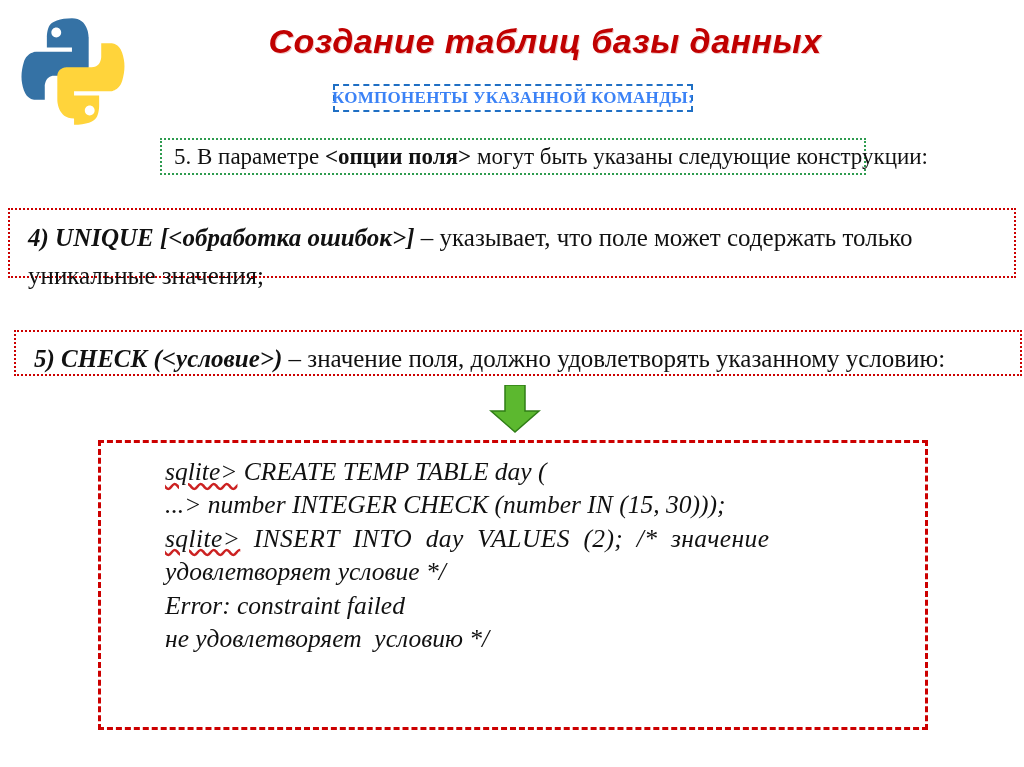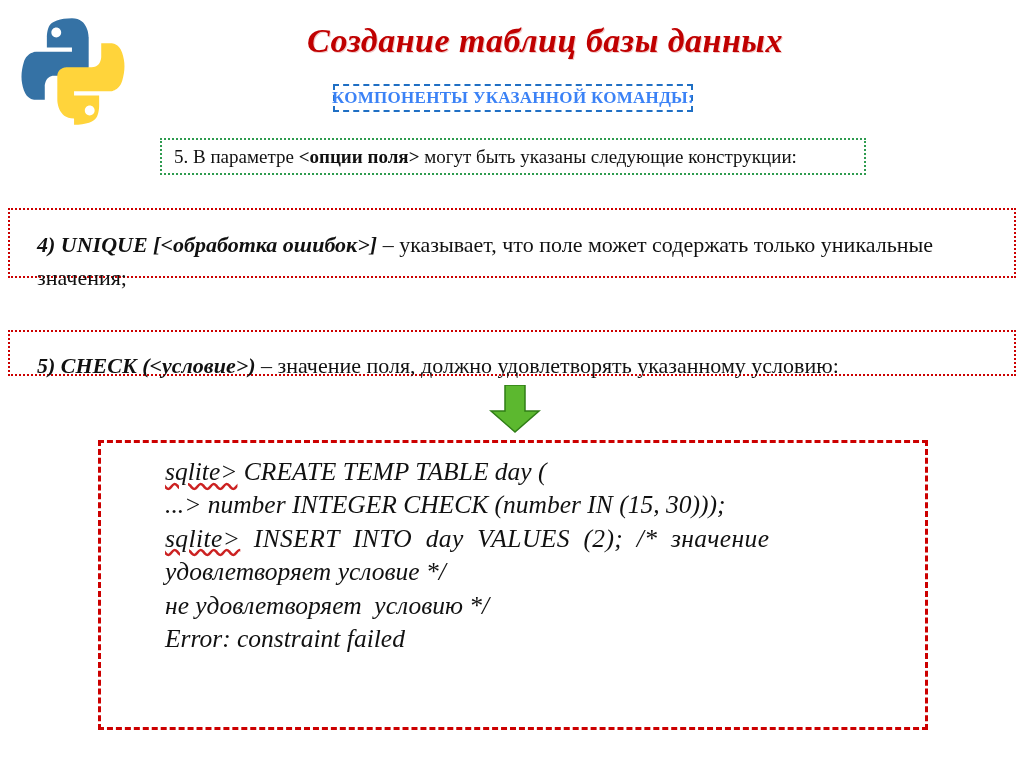--- a/index.html
+++ b/index.html
@@ -24,21 +24,21 @@
     height: 115px;
   }
 
   
   .slide-title {
     position: absolute;
     left: 150px;
     top: 22px;
     width: 790px;
     text-align: center;
-    font-family: Liberation Serif, serif;
+    font-family: Liberation Sans, sans-serif;
     font-weight: bold;
     font-style: italic;
     font-size: 34px;
     color: #c00000;
     letter-spacing: 0.5px;
     text-shadow: 1px 1px 0 #f0c8c8;
     white-space: nowrap;
   }
 
   
@@ -71,21 +71,21 @@
     top: 138px;
     width: 706px;
     height: 37px;
     border: 2px dotted #2e9b4f;
     box-sizing: border-box;
     display: flex;
     align-items: center;
   }
   .green-box .txt {
     padding-left: 12px;
-    font-size: 19px;
+    font-size: 23px;
     color: #111;
     white-space: nowrap;
   }
   .green-box .txt b {
     font-weight: bold;
   }
 
   
   .red-box {
     position: absolute;
@@ -93,29 +93,29 @@
     box-sizing: border-box;
   }
   #box-unique {
     left: 8px;
     top: 208px;
     width: 1008px;
     height: 70px;
     padding: 9px 12px 0 18px;
   }
   #box-check {
-    left: 8px;
+    left: 14px;
     top: 330px;
     width: 1008px;
     height: 46px;
     padding: 8px 12px 0 18px;
   }
   .red-box p {
-    margin: 9px;
-    font-size: 22px;
+    margin: 0;
+    font-size: 25px;
     line-height: 1.5;
     color: #111;
   }
   .red-box .bi {
     font-weight: bold;
     font-style: italic;
   }
 
   
   .arrow {
@@ -190,15 +190,15 @@
   <svg viewBox="0 0 52 48" width="52" height="48" xmlns="http://www.w3.org/2000/svg">
     <polygon points="16,0 36,0 36,26 50,26 26,47 2,26 16,26" fill="#5cb82f" stroke="#2f7d16" stroke-width="1.5"></polygon>
   </svg>
 </div>
 
 <div id="code-box">
   <div class="code-line"><span class="sqlite-prompt">sqlite&gt;</span><span> CREATE TEMP TABLE day (</span></div>
   <div class="code-line"><span class="sqlite-prompt"></span><span>...&gt; number INTEGER CHECK (number IN (15, 30)));</span></div>
   <div class="code-line wide"><span class="sqlite-prompt">sqlite&gt;</span><span>  INSERT  INTO  day  VALUES  (2);  /*  значение</span></div>
   <div class="code-line"><span class="sqlite-prompt"></span><span>удовлетворяет условие */</span></div>
+  <div class="code-line"><span class="sqlite-prompt"></span><span>Error: constraint failed</span></div>
   <div class="code-line"><span class="sqlite-prompt"></span><span>не удовлетворяет  условию */</span></div>
-  <div class="code-line"><span class="sqlite-prompt"></span><span>Error: constraint failed</span></div>
 </div>
 
 </body></html>

